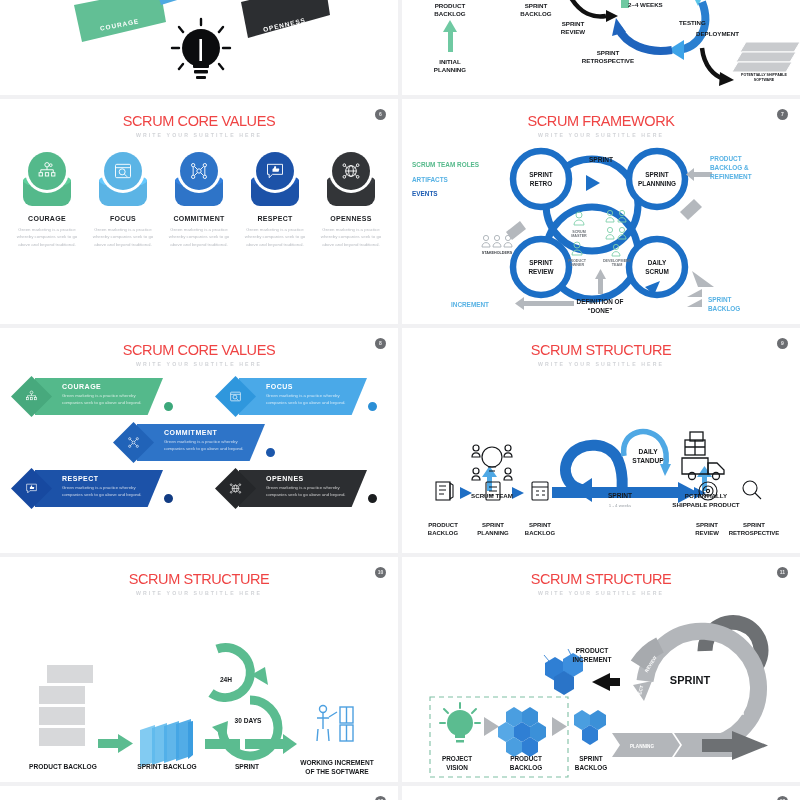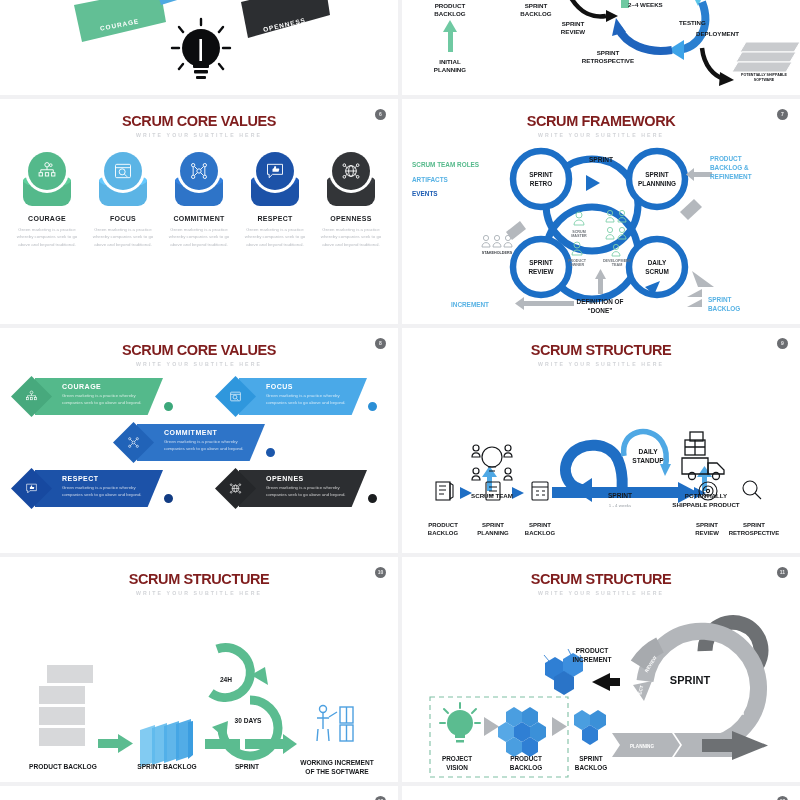--- a/index.html
+++ b/index.html
@@ -13,22 +13,22 @@
   .row{display:flex;width:800px;gap:4px;}
   .slide{
     position:relative;background:#ffffff;width:398px;overflow:hidden;
     box-sizing:border-box;
   }
   .slide.h225{height:225px;}
   .slide.h95{height:95px;}
   .gapv{height:4px;width:800px;background:#f1f1f3;}
 
   .stitle{
-    text-align:center;font-weight:bold;letter-spacing:-0.4px;
-    color:#7f1d1d;font-size:14.5px;margin-top:14px;
+    text-align:center;font-weight:normal;letter-spacing:-0.4px;
+    color:#ef4444;font-size:14.5px;margin-top:14px;
   }
   .ssub{
     text-align:center;color:#d2d4d8;font-size:5.2px;letter-spacing:2.1px;
     margin-top:3px;font-weight:bold;
   }
   .badge{
     position:absolute;top:10px;right:12px;width:11px;height:11px;border-radius:50%;
     background:#6b6d71;color:#fff;font-size:5px;line-height:11px;text-align:center;
     font-weight:bold;
   }

